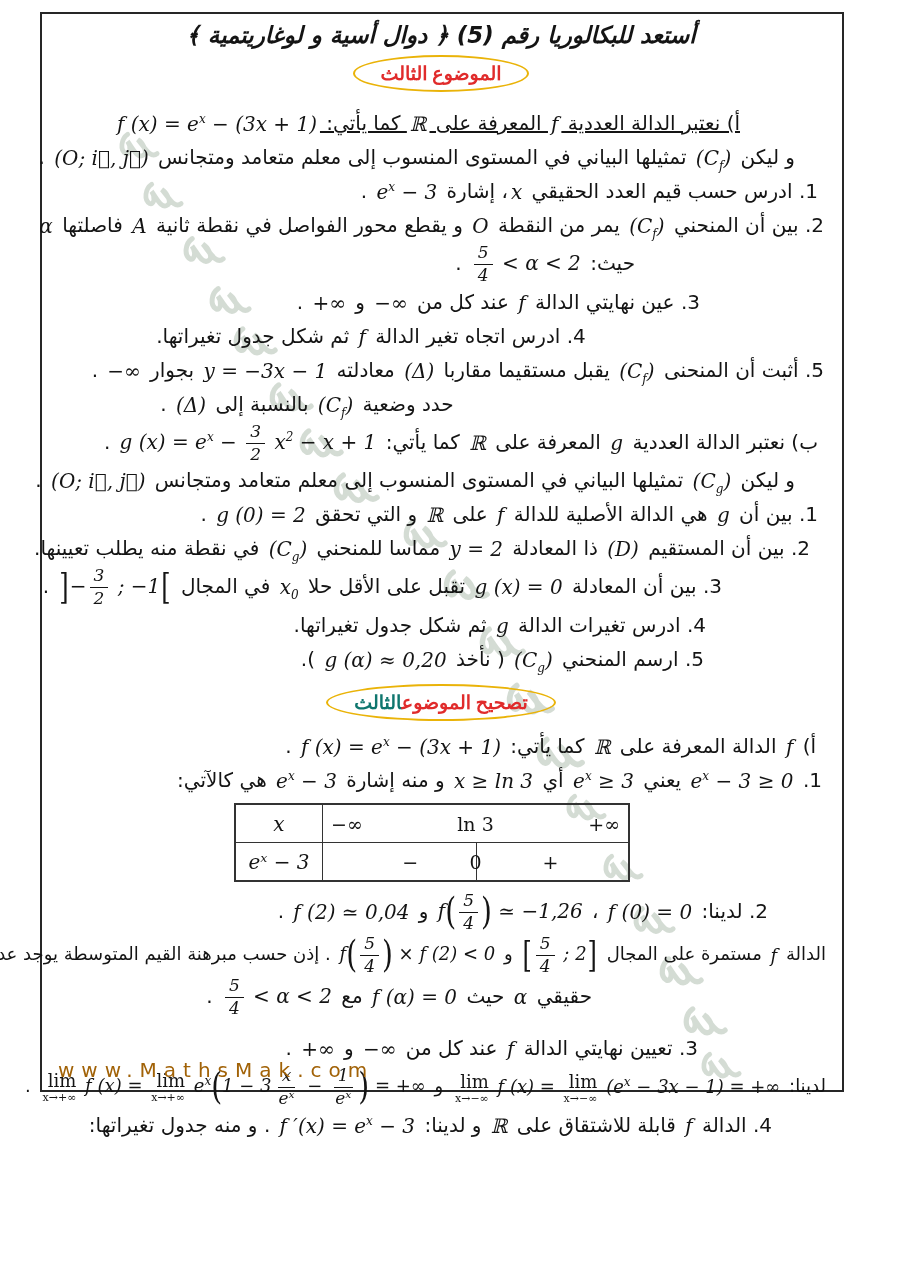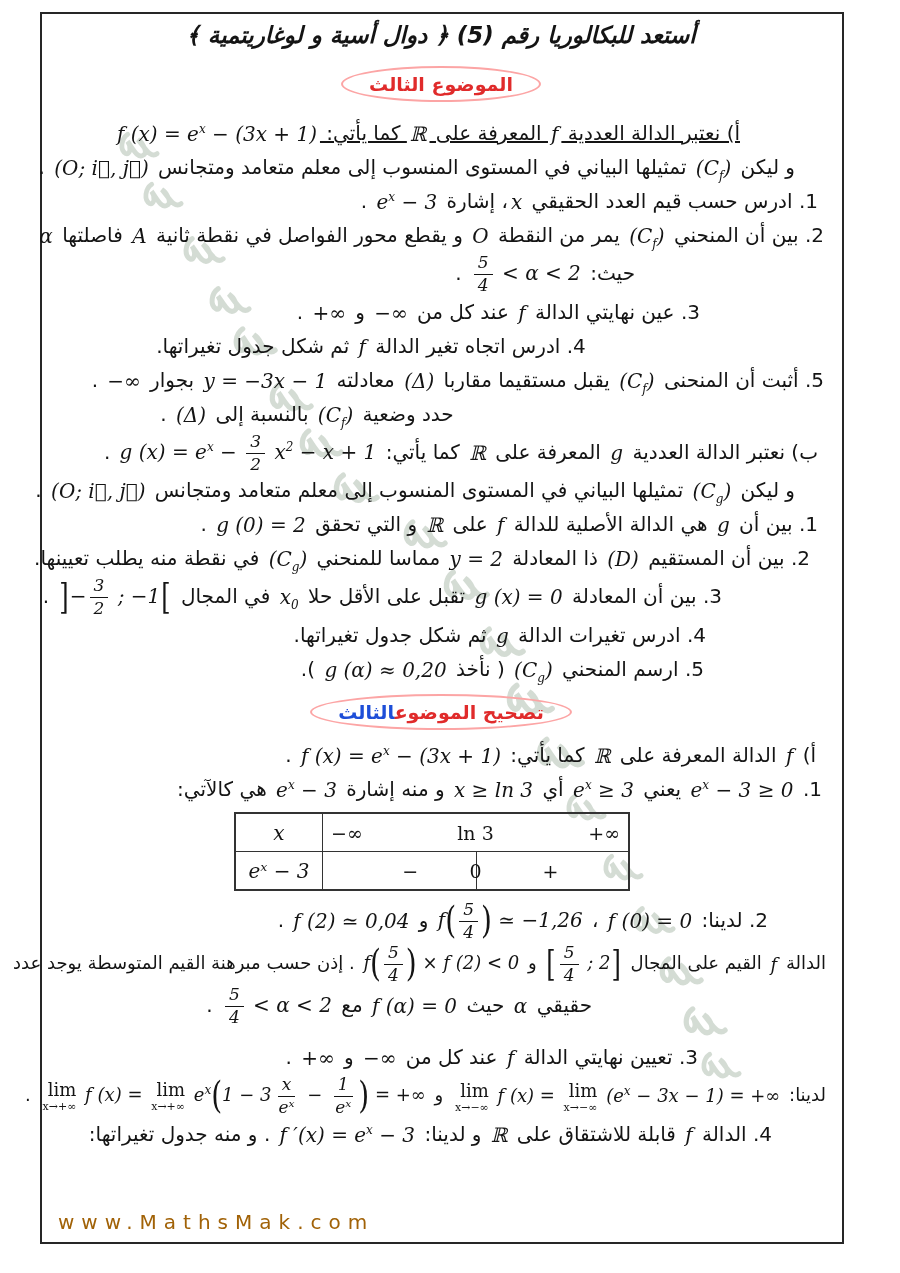--- a/index.html
+++ b/index.html
@@ -2,36 +2,36 @@
 <html lang="ar"><head>
 <meta charset="utf-8">
 <style>
   html,body{margin:0;padding:0}
   body{
     width:900px;height:1273px;position:relative;background:#ffffff;
     font-family:"DejaVu Sans",sans-serif;color:#141414;overflow:hidden;
   }
   .squig{position:absolute;z-index:0;pointer-events:none}
   .page-border{
-    position:absolute;left:40px;top:12px;width:804px;height:1232px;
+    position:absolute;left:40px;top:12px;width:804px;height:1080px;
     border:2px solid #262626;box-sizing:border-box;background:transparent;
     padding:6px 12px 4px 10px;z-index:1;direction:rtl;
   }
   .title{
     text-align:center;font-weight:bold;font-style:italic;font-size:23px;
     margin:2px 0 4px;letter-spacing:1px;
   }
   .badge{
-    display:table;margin:18px auto 10px;border:2px solid #fca5a5;border-radius:50%;
-    padding:5px 26px;font-size:19px;font-weight:bold;direction:rtl;white-space:nowrap;
+    display:table;margin:7px auto 10px;border:2px solid #eab308;border-radius:50%;
+    padding:5px 26px;font-size:19px;font-weight:bold;direction:rtl;white-space:nowrap;font-family:Liberation Serif, serif;
   }
   .badge1{color:#e02b2b;margin-bottom:16px}
   .badge2{margin-top:8px}
   .badge2 .red{color:#e02b2b}
-  .badge2 .green{color:#1d4ed8}
+  .badge2 .green{color:#0f766e}
   .lines{direction:rtl}
   .line{
     direction:rtl;text-align:right;white-space:nowrap;margin:2px 0;
     line-height:31px;font-size:20px;
   }
   .math{
     font-family:"DejaVu Serif",serif;font-style:italic;direction:ltr;
     unicode-bidi:isolate;display:inline-block;margin:0 3px;white-space:nowrap;
     vertical-align:middle;
   }
@@ -139,21 +139,21 @@
         <span class="st-pos">+</span>
       </div>
     </div>
   </div>
 
   <div class="lines">
       <div class="line" style="padding-right: 62px;"><span class="ar">2. لدينا: </span><span class="math" dir="ltr"><span>f (0) = 0</span></span><span class="ar"> ، </span><span class="math" dir="ltr"><span>f</span><span class="bigp">(</span><span class="frac">
             <span class="num">5</span>
             <span class="den">4</span>
           </span><span class="bigp">)</span><span> ≃ −1,26</span></span><span class="ar"> و </span><span class="math" dir="ltr"><span>f (2) ≃ 0,04</span></span><span class="ar"> .</span></div>
-      <div class="line" style="padding-right: 4px; font-size: 18px;"><span class="ar">الدالة </span><span class="math" dir="ltr"><span>f</span></span><span class="ar"> القيم على المجال </span><span class="math" dir="ltr"><span class="tallb">[</span><span class="frac">
+      <div class="line" style="padding-right: 4px; font-size: 18px;"><span class="ar">الدالة </span><span class="math" dir="ltr"><span>f</span></span><span class="ar"> مستمرة على المجال </span><span class="math" dir="ltr"><span class="tallb">[</span><span class="frac">
             <span class="num">5</span>
             <span class="den">4</span>
           </span><span> ; 2</span><span class="tallb">]</span></span><span class="ar"> و </span><span class="math" dir="ltr"><span>f</span><span class="bigp">(</span><span class="frac">
             <span class="num">5</span>
             <span class="den">4</span>
           </span><span class="bigp">)</span><span> × f (2) &lt; 0</span></span><span class="ar"> . إذن حسب مبرهنة القيم المتوسطة يوجد عدد</span></div>
       <div class="line" style="padding-right: 238px;"><span class="ar">حقيقي </span><span class="math" dir="ltr"><span>α</span></span><span class="ar"> حيث </span><span class="math" dir="ltr"><span>f (α) = 0</span></span><span class="ar"> مع </span><span class="math" dir="ltr"><span class="frac">
             <span class="num">5</span>
             <span class="den">4</span>
           </span><span> &lt; α &lt; 2</span></span><span class="ar"> .</span></div>

